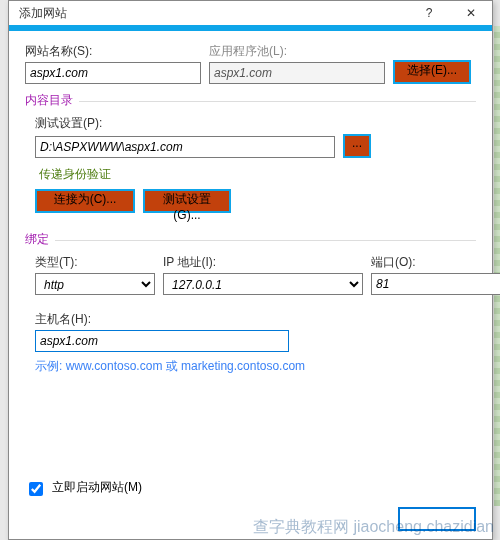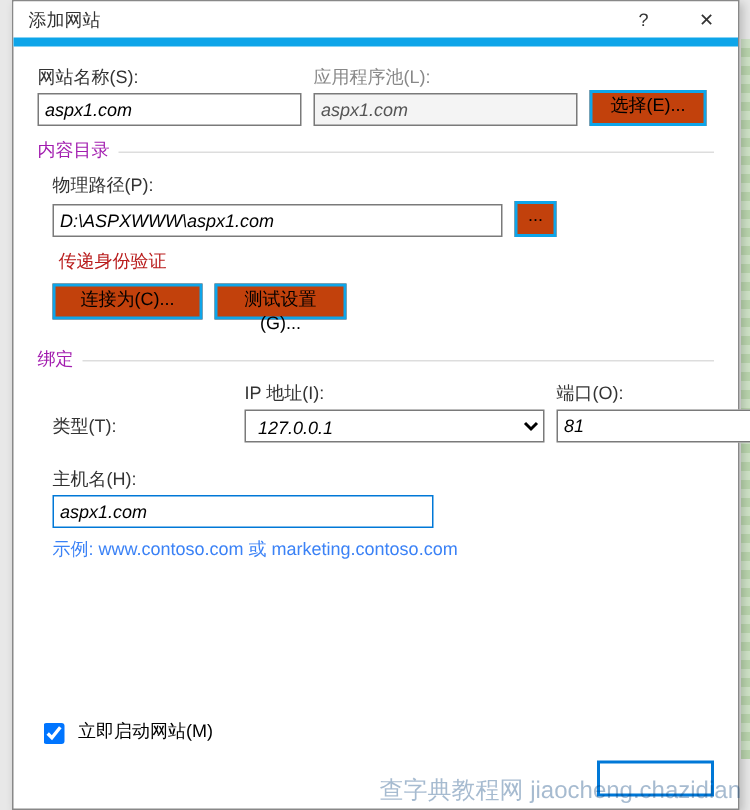--- a/index.html
+++ b/index.html
@@ -13,21 +13,21 @@
   .field { display: flex; flex-direction: column; }
   .lbl { color: #333; margin-bottom: 2px; }
   input[type=text], select { border: 1px solid #7a7a7a; padding: 3px 4px; background: #fff; height: 22px; font-style: italic; }
   input[readonly] { background: #f4f4f4; color: #555; }
   .btn { height: 24px; background: #c2410c; border: 2px solid #0ea5e9; padding: 0 10px; display: inline-flex; align-items: flex-start; justify-content: center; cursor: default; }
   .groupline { color: #a21caf; margin: 8px 0 6px 0; position: relative; }
   .groupline::after { content: ""; position: absolute; left: 54px; right: 0; top: 50%; height: 1px; background: #ddd; }
   .binding .groupline::after { left: 30px; }
   .indent { padding-left: 10px; }
   .small-btn { width: 28px; padding: 0; justify-content: center; }
-  .hint { color: #b91c1c; margin: 4px 0 0 4px; }
+  .hint { color: #4d7c0f; margin: 4px 0 0 4px; }
   .example { color: #3b82f6; margin-top: 6px; }
   .footer-area { position: absolute; bottom: 40px; left: 16px; }
   .checkbox-row { display: flex; gap: 6px; }
   .checkbox-row input { width: 14px; height: 14px; }
   .final-row { position: absolute; bottom: 8px; right: 16px; display: flex; gap: 8px; }
   .final-btn { width: 78px; height: 24px; background: #fff; border: 2px solid #0078d7; }
   .watermark { position: absolute; right: 6px; bottom: 2px; color: rgba(0,60,120,0.35); font-size: 16px; pointer-events: none; }
   .edge-strip { position: absolute; right: 0; top: 26px; width: 6px; height: 480px; background: repeating-linear-gradient(180deg,#cfe3c7,#cfe3c7 6px,#b9d4ad 6px,#b9d4ad 12px); }
   select { padding-right: 16px; }
 </style>
@@ -58,21 +58,21 @@
         <span class="lbl" style="color:#888">应用程序池(L):</span>
         <input type="text" readonly="" value="aspx1.com" style="">
       </div>
       <button class="btn" style="width:78px">
           <span>选择(E)...</span>
         </button>
     </div>
 
     <div class="groupline">内容目录</div>
     <div class="indent">
-      <div class="lbl">物理路径(P):</div>
+      <div class="lbl">测试设置(P):</div>
       <div class="row">
         <input type="text" style="flex: 0 0 300px;" value="D:\ASPXWWW\aspx1.com">
         <button class="btn small-btn">
             <span>...</span>
           </button>
       </div>
       <div class="hint">传递身份验证</div>
       <div class="row" style="margin-top:6px">
         <button class="btn" style="width:100px">
             <span>连接为(C)...</span>
@@ -83,20 +83,23 @@
       </div>
     </div>
 
     <div class="binding">
       <div class="groupline" style="margin-top:18px">绑定</div>
     </div>
     <div class="indent">
       <div class="row">
         <div class="field" style="flex:0 0 120px">
           <span class="lbl">类型(T):</span>
+          <select>
+            <option>http</option>
+          </select>
         </div>
         <div class="field" style="flex:0 0 200px">
           <span class="lbl">IP 地址(I):</span>
           <select>
             <option>127.0.0.1</option>
           </select>
         </div>
         <div class="field" style="flex:0 0 60px">
           <span class="lbl">端口(O):</span>
           <input type="text" value="81" style="">

